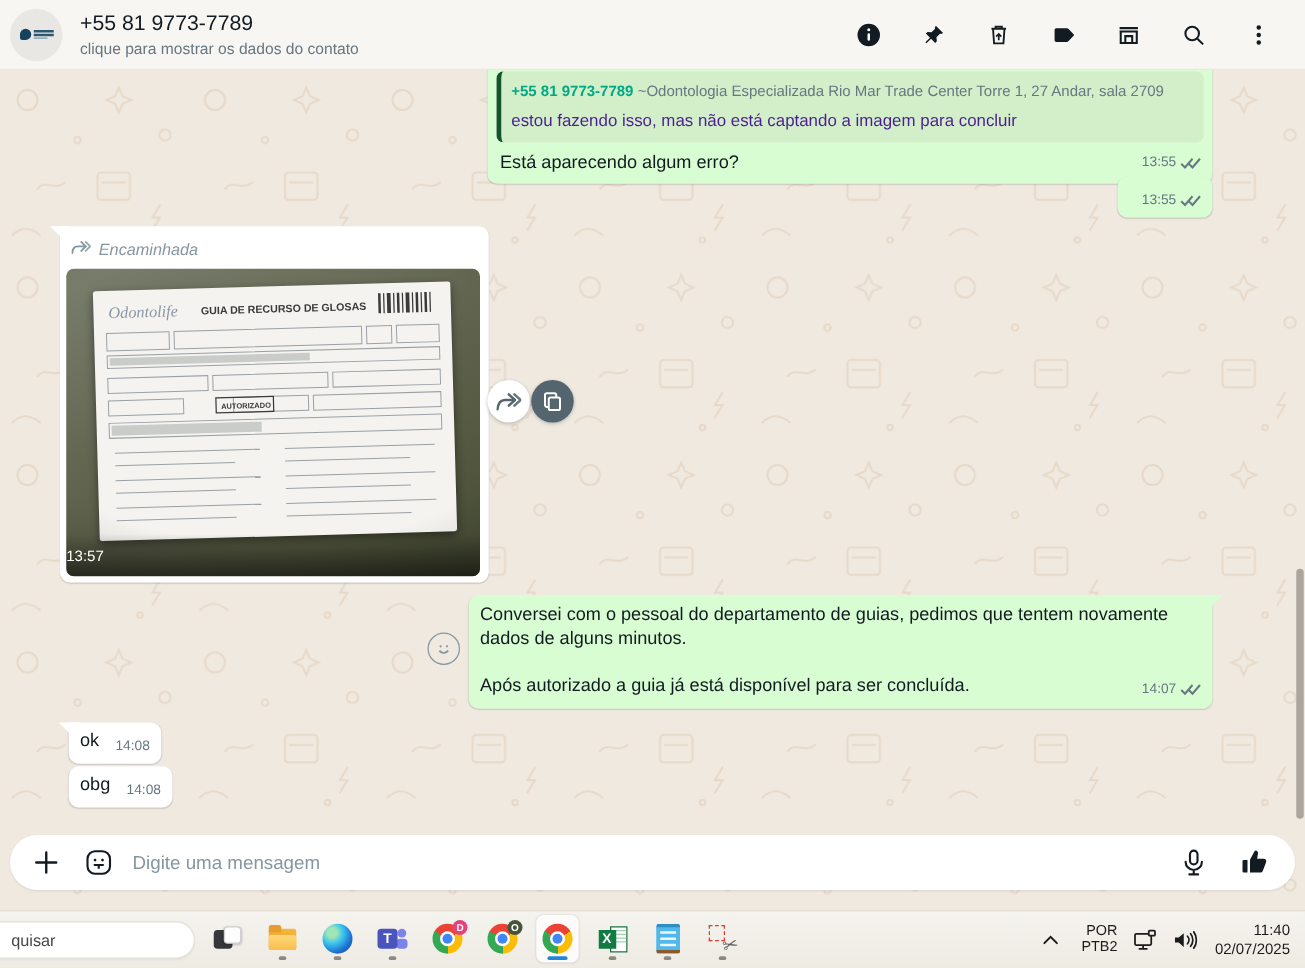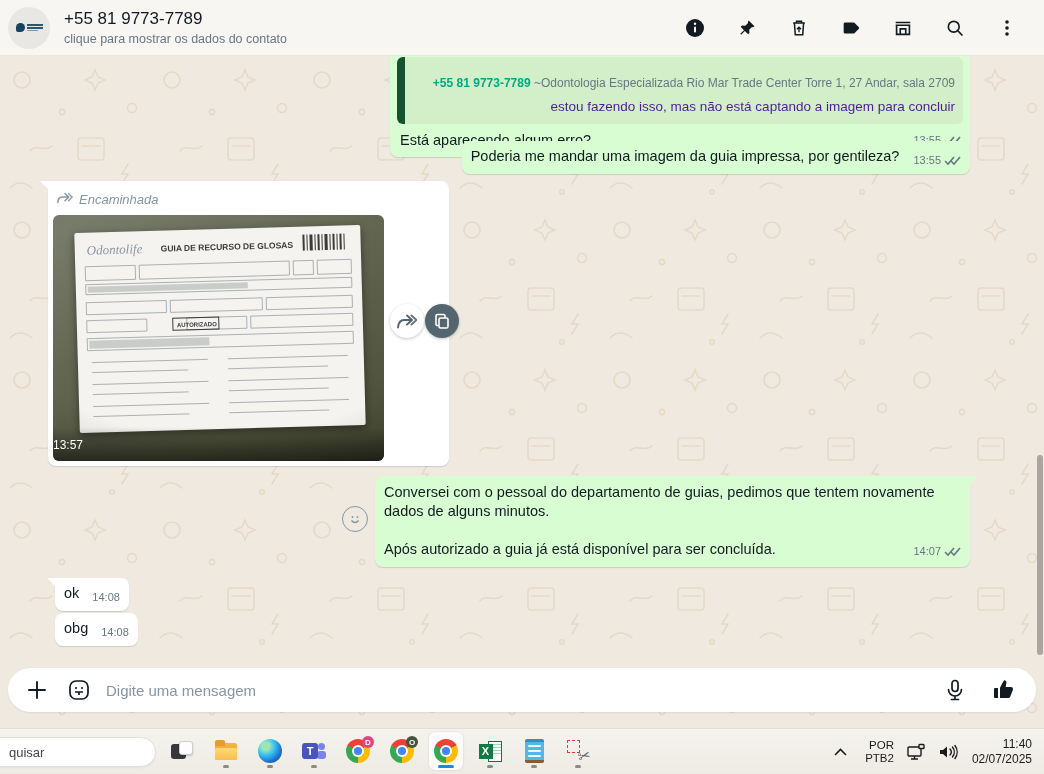--- a/index.html
+++ b/index.html
@@ -29,34 +29,34 @@
 
   .bubble { position:absolute; border-radius:8px; box-shadow:0 1px 1px rgba(11,20,26,.14);
             font-size:14.5px; color:#111b21; line-height:19px; }
   .out { background:#d9fdd3; }
   .in  { background:#ffffff; }
   .meta { display:inline-flex; align-items:center; gap:3px; font-size:11px; color:#667781; white-space:nowrap; }
   .checks svg { display:block; }
 
   
   .msg1 { left:390px; top:-4px; width:580px; padding:5px 7px 7px; border-radius:0 0 8px 8px; }
-  .quote { background:#d2efca; border-left:8px solid #14532d; border-radius:6px; padding:17px 8px 8px 8px;text-align:right; }
+  .quote { background:#d2efca; border-left:4px solid #14532d; border-radius:6px; padding:7px 8px 8px 8px; }
   .quote-head { font-size:12px; white-space:nowrap; overflow:hidden; }
   .quote-sender { color:#00a884; font-weight:bold; }
   .quote-attr { color:#667781; }
   .quote-text { font-size:13.5px; color:#4c1d95; margin-top:4px; }
   .msg1-body { display:flex; align-items:flex-end; padding:7px 2px 0 3px; }
   .msg1-body .txt { flex:1; }
 
   
   .msg2 { top:85px; right:74px; padding:6px 9px 7px; white-space:nowrap; }
   .msg2 .meta { margin-left:10px; position:relative; top:3px; }
 
   
-  .msg3 { top:125px; left:48px; width:401px; padding:5px; border-radius:0 8px 8px 8px; }
+  .msg3 { top:125px; left:48px; width:343px; padding:5px; border-radius:0 8px 8px 8px; }
   .msg3::before { content:""; position:absolute; top:0; left:-8px;
                   border:8px solid transparent; border-top-color:#fff; border-right-color:#fff; }
   .fwd-row { display:flex; align-items:center; gap:6px; padding:4px 6px 6px 4px;
              color:#8696a0; font-size:13px; font-style:italic; }
   .photo { position:relative; width:331px; height:246px; border-radius:6px; overflow:hidden; cursor:pointer;
            background:linear-gradient(155deg,#7a7e6d 0%,#646853 38%,#53573f 75%,#454a33 100%); }
   .photo-shade { position:absolute; inset:0;
            background:radial-gradient(120% 90% at 50% 40%, rgba(0,0,0,0) 55%, rgba(0,0,0,.28) 100%); }
   .form-doc { position:absolute; left:24px; top:14px; width:286px; height:200px;
               transform:rotate(-1.6deg); background:#f4f3ef; border-radius:2px;
@@ -276,21 +276,20 @@
             <svg width="17" height="11" viewBox="0 0 17 11" fill="none" stroke="#667781" stroke-width="1.6">
                 <path d="M1 6l3 3 6-7"></path>
                 <path d="M7 6l3 3 6-7"></path>
               </svg>
           </span>
         </span>
       </div>
     </div>
 
     <div class="bubble out msg2">
-      <span>Poderia me mandar uma imagem da guia impressa, por gentileza?</span>
       <span class="meta">
         <span>13:55</span>
         <span class="checks">
           <svg width="17" height="11" viewBox="0 0 17 11" fill="none" stroke="#667781" stroke-width="1.6">
               <path d="M1 6l3 3 6-7"></path>
               <path d="M7 6l3 3 6-7"></path>
             </svg>
         </span>
       </span>
     </div>

